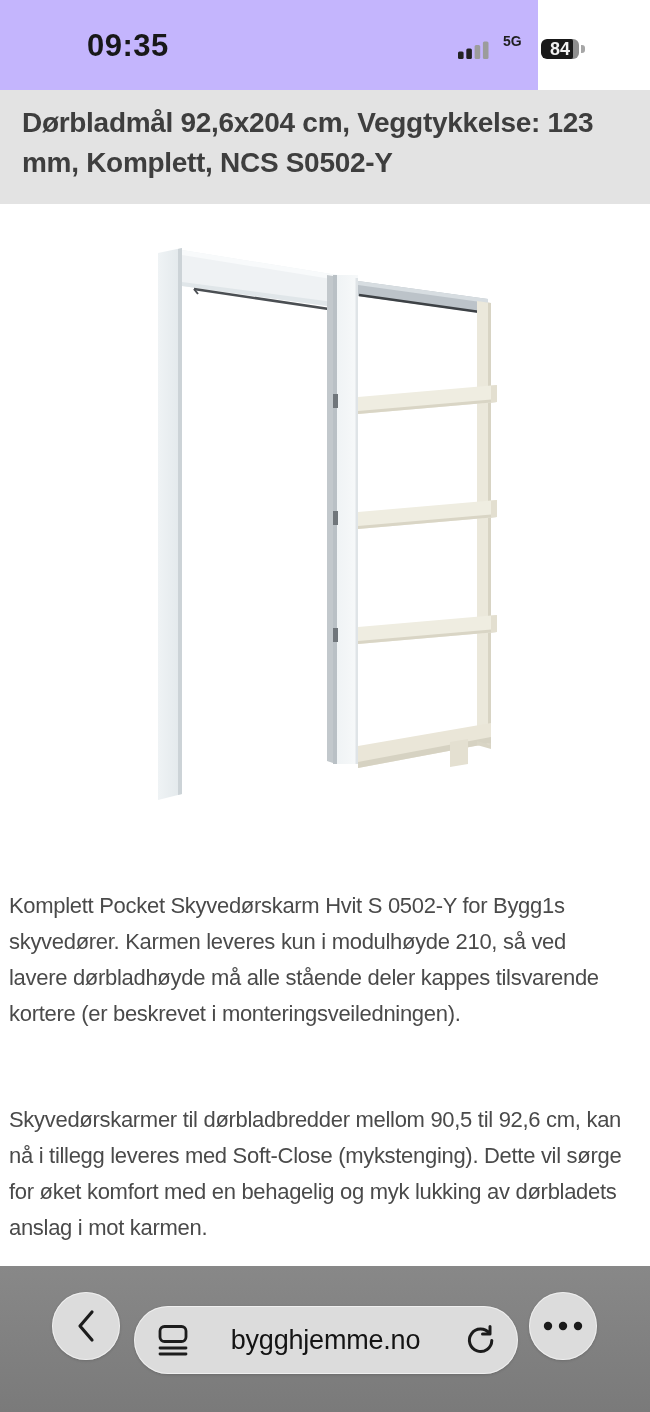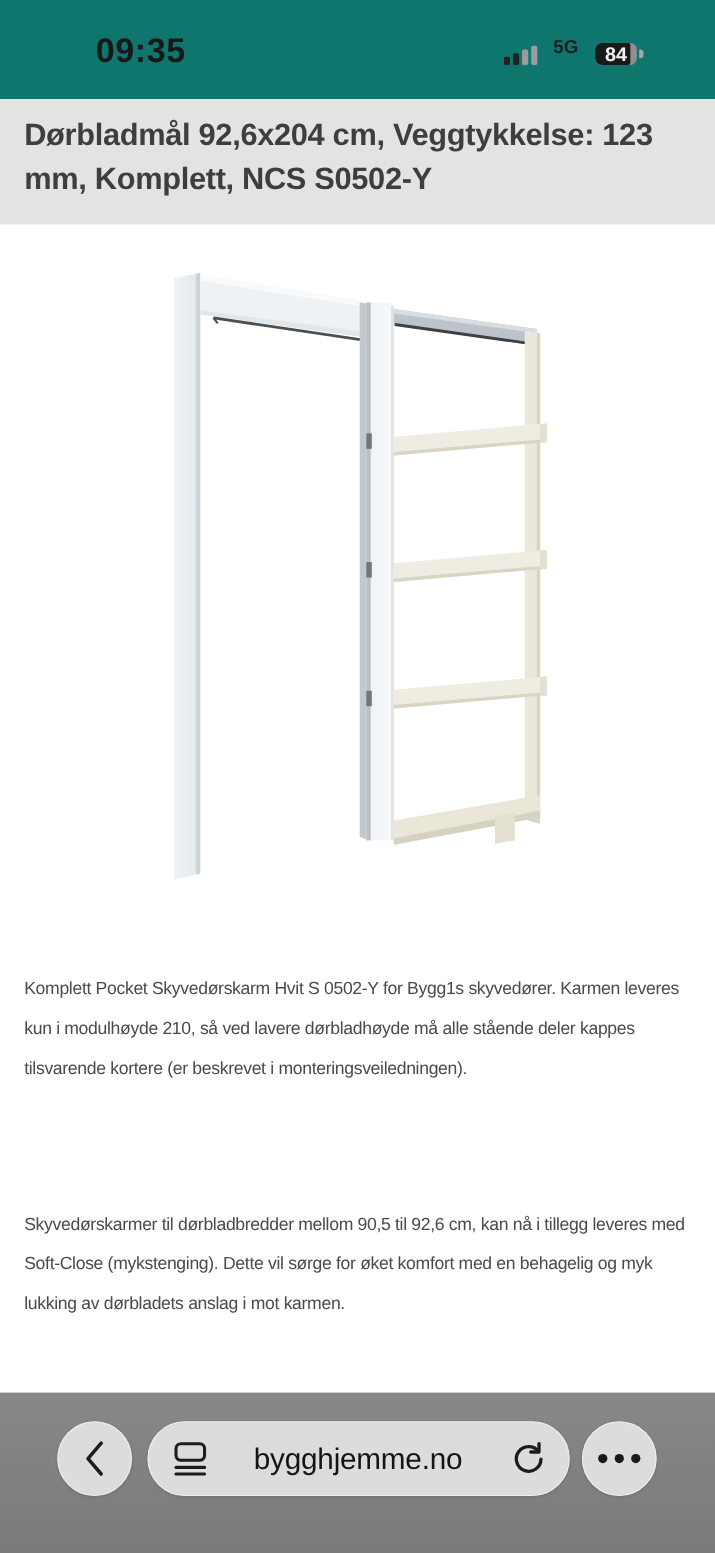--- a/index.html
+++ b/index.html
@@ -2,48 +2,48 @@
 <html><head>
 <meta charset="utf-8">
 <style>
   html,body{margin:0;padding:0;background:#444;}
   .screen{
     position:relative;width:650px;height:1412px;overflow:hidden;
     background:#ffffff;font-family:"Liberation Sans",sans-serif;
     -webkit-font-smoothing:antialiased;
   }
   
-  .status-bar{position:absolute;left:0;top:0;width:650px;height:90px;background:#0f766e;}
+  .status-bar{position:absolute;left:0;top:0;width:538px;height:90px;background:#c4b5fd;}
   .time{position:absolute;left:87px;top:28px;font-size:31px;font-weight:600;color:#181818;letter-spacing:.5px;}
   .signal{position:absolute;left:458px;top:40px;}
-  .network{position:absolute;left:503px;top:33px;font-size:17px;font-weight:600;color:#1e1e1e;}
+  .network{position:absolute;left:503px;top:33px;font-size:14px;font-weight:600;color:#1e1e1e;}
   .battery{position:absolute;left:541px;top:39px;width:38px;height:20px;border-radius:6px;background:#8f8f8f;overflow:hidden;}
   .battery-fill{position:absolute;left:0;top:0;height:20px;width:84%;background:#191919;border-radius:6px 2px 2px 6px;}
   .battery-label{position:absolute;left:0;top:0;width:38px;height:20px;line-height:21px;text-align:center;
     font-size:18px;font-weight:700;color:#f1f1f1;}
   .battery-nub{position:absolute;left:581px;top:45px;width:4px;height:8px;background:#a6a6a6;border-radius:0 3px 3px 0;}
   
   .title-band{position:absolute;left:0;top:90px;width:650px;height:126px;background:#e3e3e3;}
   .page-title{margin:0;padding:13px 22px 0 22px;font-size:28px;line-height:40px;font-weight:700;
     color:#3e3e3e;letter-spacing:-0.3px;}
   
   .content{position:absolute;left:0;top:204px;width:650px;height:1062px;background:#ffffff;}
   .figure{position:absolute;left:128px;top:22px;width:402px;height:626px;}
-  .para{position:absolute;left:22px;width:616px;font-size:16px;line-height:36px;color:#4a4a4a;letter-spacing:-0.3px;}
+  .para{position:absolute;left:9px;width:616px;font-size:22px;line-height:36px;color:#4a4a4a;letter-spacing:-0.3px;}
   .para1{top:662px;}
   .para2{top:876px;}
   
   .toolbar{position:absolute;left:0;top:1266px;width:650px;height:146px;
     background:linear-gradient(#888888,#7a7a7a);}
   .circle-btn{position:absolute;top:26px;width:68px;height:68px;border-radius:50%;background:#dcdcdc;
     box-shadow:inset 0 0 0 1px rgba(255,255,255,.55), 0 1px 3px rgba(0,0,0,.15);
     display:flex;align-items:center;justify-content:center;}
   .back-btn{left:52px;}
   .more-btn{left:529px;}
-  .url-pill{position:absolute;left:134px;top:26px;width:384px;height:68px;border-radius:34px;background:#dcdcdc;
+  .url-pill{position:absolute;left:134px;top:40px;width:384px;height:68px;border-radius:34px;background:#dcdcdc;
     box-shadow:inset 0 0 0 1px rgba(255,255,255,.55), 0 1px 3px rgba(0,0,0,.15);
     display:flex;align-items:center;justify-content:center;}
   .reader-btn{margin-left:23px;display:flex;align-items:center;justify-content:center;width:32px;height:36px;}
   .url-label{flex:1;text-align:center;font-size:27px;color:#141414;letter-spacing:-0.2px;}
   .refresh-btn{margin-right:20px;display:flex;align-items:center;justify-content:center;width:36px;height:36px;}
 </style>
 </head>
 <body>
 
 <div class="screen">

